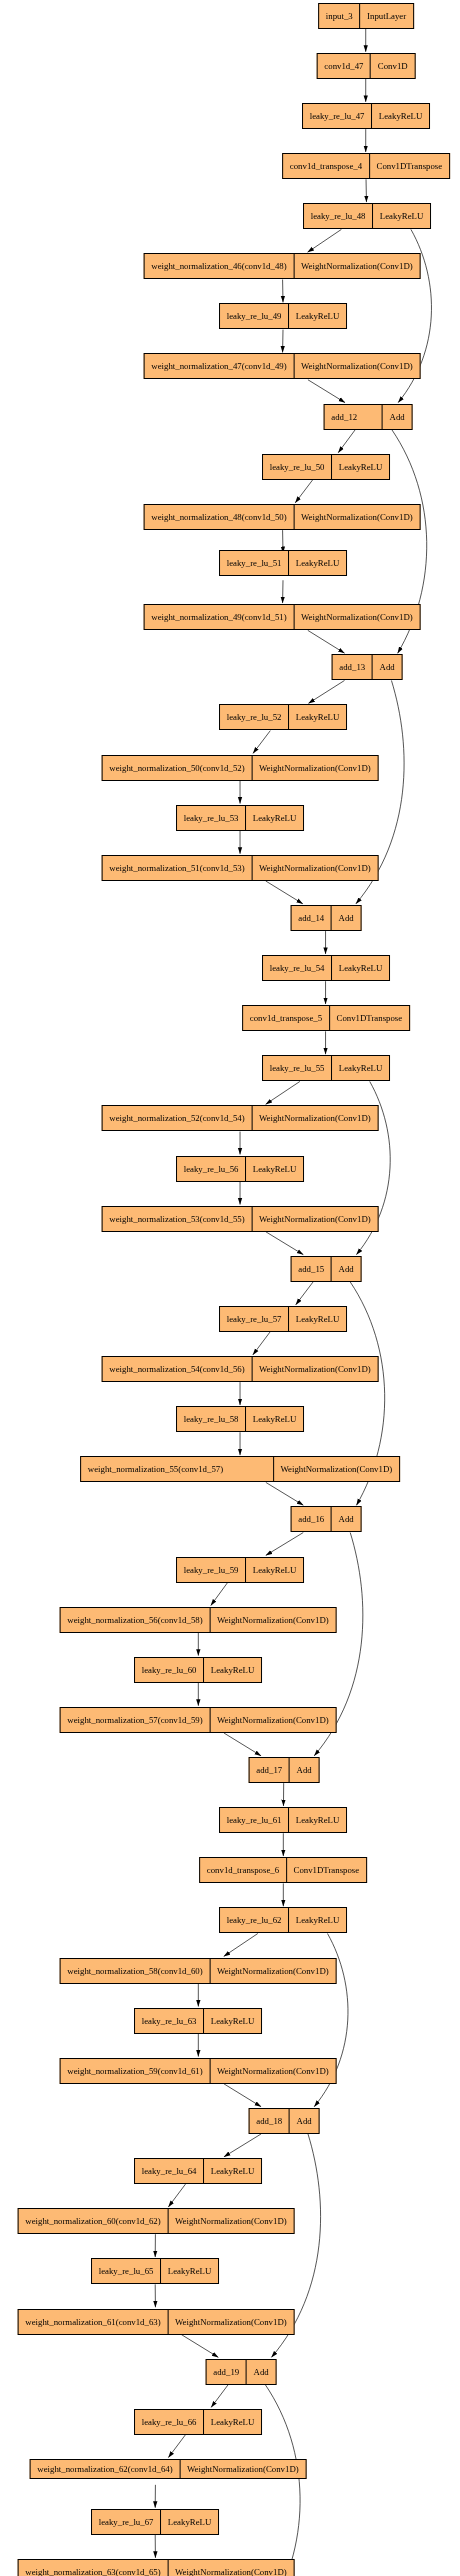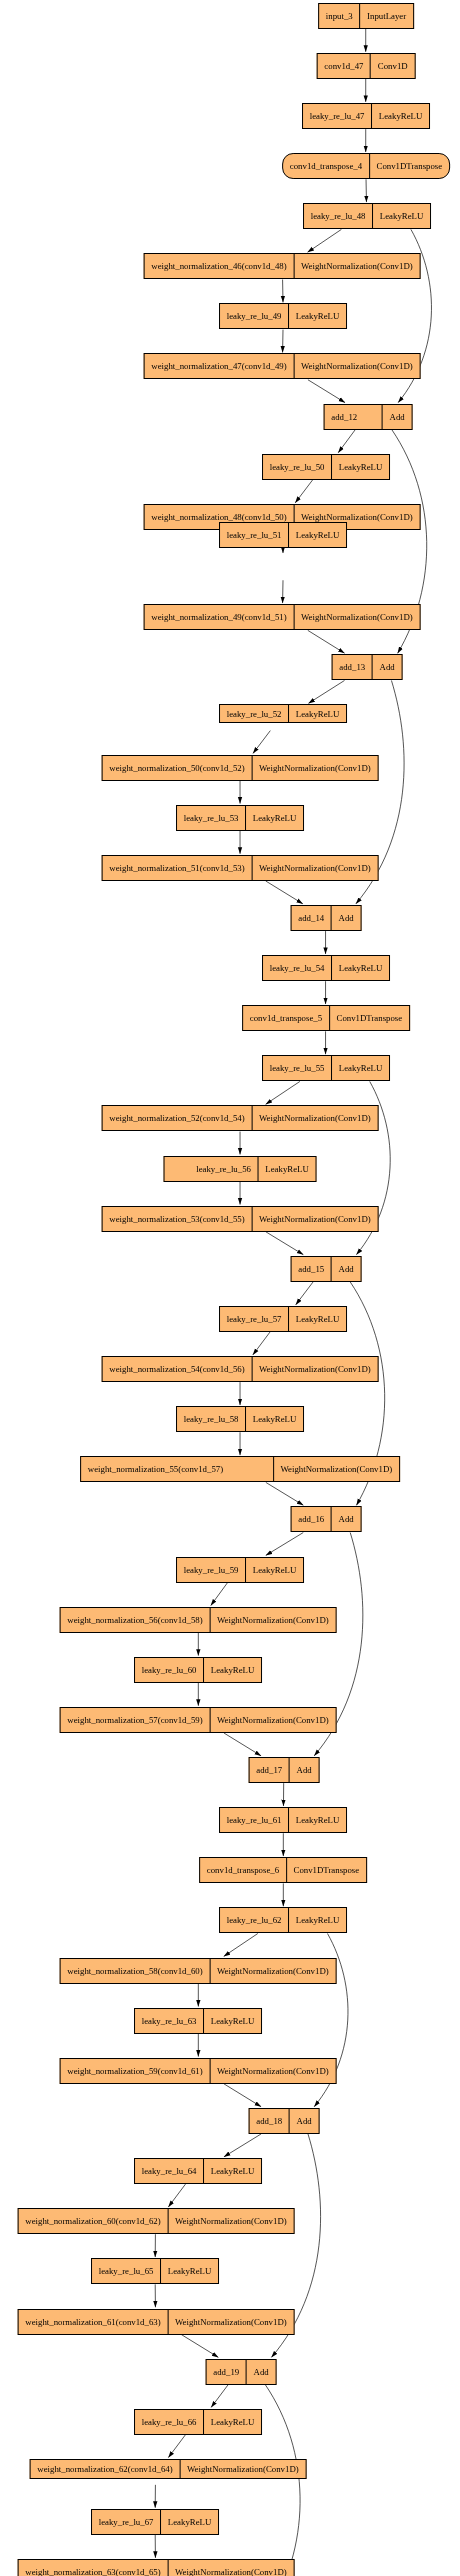--- a/index.html
+++ b/index.html
@@ -113,21 +113,21 @@
       <span class="cell type">InputLayer</span>
     </div>
     <div class="gnode" style="left: 366px; top: 53px; height: 26px;">
       <span class="cell name">conv1d_47</span>
       <span class="cell type">Conv1D</span>
     </div>
     <div class="gnode" style="left: 366px; top: 103px; height: 26px;">
       <span class="cell name">leaky_re_lu_47</span>
       <span class="cell type">LeakyReLU</span>
     </div>
-    <div class="gnode" style="left: 366px; top: 153px; height: 26px; border-radius: 11px;">
+    <div class="gnode" style="left: 366px; top: 153px; height: 26px;">
       <span class="cell name">conv1d_transpose_4</span>
       <span class="cell type">Conv1DTranspose</span>
     </div>
     <div class="gnode" style="left: 367px; top: 203px; height: 26px;">
       <span class="cell name">leaky_re_lu_48</span>
       <span class="cell type">LeakyReLU</span>
     </div>
     <div class="gnode" style="left: 282px; top: 253px; height: 26px;">
       <span class="cell name">weight_normalization_46(conv1d_48)</span>
       <span class="cell type">WeightNormalization(Conv1D)</span>
@@ -145,33 +145,33 @@
       <span class="cell type">Add</span>
     </div>
     <div class="gnode" style="left: 326px; top: 454px; height: 26px;">
       <span class="cell name">leaky_re_lu_50</span>
       <span class="cell type">LeakyReLU</span>
     </div>
     <div class="gnode" style="left: 282px; top: 504px; height: 26px;">
       <span class="cell name">weight_normalization_48(conv1d_50)</span>
       <span class="cell type">WeightNormalization(Conv1D)</span>
     </div>
-    <div class="gnode" style="left: 283px; top: 522px; height: 26px;">
+    <div class="gnode" style="left: 283px; top: 550px; height: 26px;">
       <span class="cell name">leaky_re_lu_51</span>
       <span class="cell type">LeakyReLU</span>
     </div>
     <div class="gnode" style="left: 282px; top: 604px; height: 26px;">
       <span class="cell name">weight_normalization_49(conv1d_51)</span>
       <span class="cell type">WeightNormalization(Conv1D)</span>
     </div>
     <div class="gnode" style="left: 367px; top: 654px; height: 26px;">
       <span class="cell name">add_13</span>
       <span class="cell type">Add</span>
     </div>
-    <div class="gnode" style="left: 283px; top: 704px; height: 19px;">
+    <div class="gnode" style="left: 283px; top: 704px; height: 26px;">
       <span class="cell name">leaky_re_lu_52</span>
       <span class="cell type">LeakyReLU</span>
     </div>
     <div class="gnode" style="left: 240px; top: 755px; height: 26px;">
       <span class="cell name">weight_normalization_50(conv1d_52)</span>
       <span class="cell type">WeightNormalization(Conv1D)</span>
     </div>
     <div class="gnode" style="left: 240px; top: 805px; height: 26px;">
       <span class="cell name">leaky_re_lu_53</span>
       <span class="cell type">LeakyReLU</span>
@@ -193,21 +193,21 @@
       <span class="cell type">Conv1DTranspose</span>
     </div>
     <div class="gnode" style="left: 326px; top: 1055px; height: 26px;">
       <span class="cell name">leaky_re_lu_55</span>
       <span class="cell type">LeakyReLU</span>
     </div>
     <div class="gnode" style="left: 240px; top: 1105px; height: 26px;">
       <span class="cell name">weight_normalization_52(conv1d_54)</span>
       <span class="cell type">WeightNormalization(Conv1D)</span>
     </div>
-    <div class="gnode" style="left: 240px; top: 1156px; height: 26px; padding-left: 25px;">
+    <div class="gnode" style="left: 240px; top: 1156px; height: 26px;">
       <span class="cell name">leaky_re_lu_56</span>
       <span class="cell type">LeakyReLU</span>
     </div>
     <div class="gnode" style="left: 240px; top: 1206px; height: 26px;">
       <span class="cell name">weight_normalization_53(conv1d_55)</span>
       <span class="cell type">WeightNormalization(Conv1D)</span>
     </div>
     <div class="gnode" style="left: 326px; top: 1256px; height: 26px;">
       <span class="cell name">add_15</span>
       <span class="cell type">Add</span>

